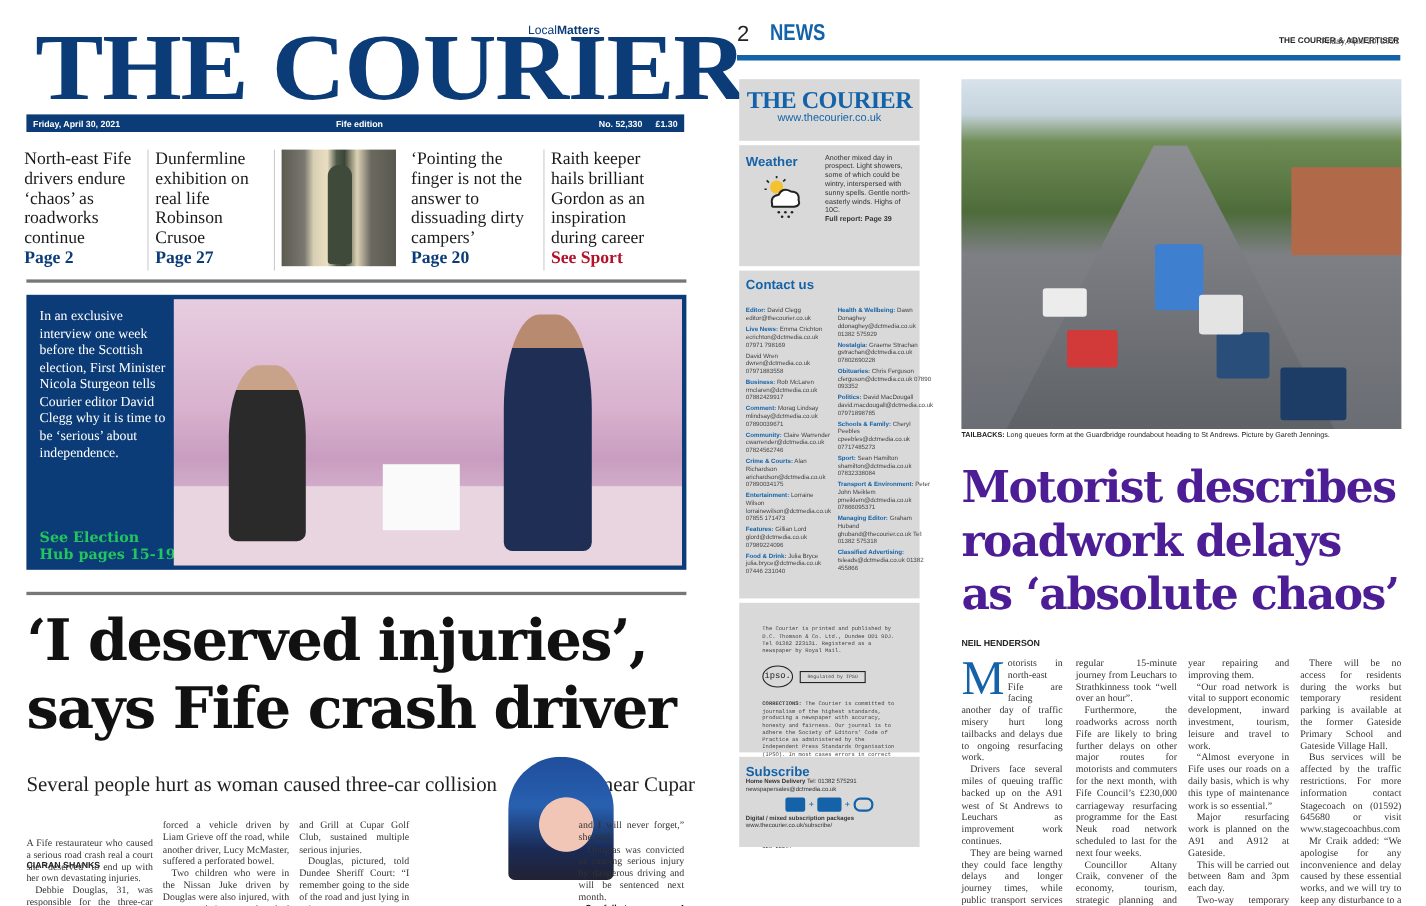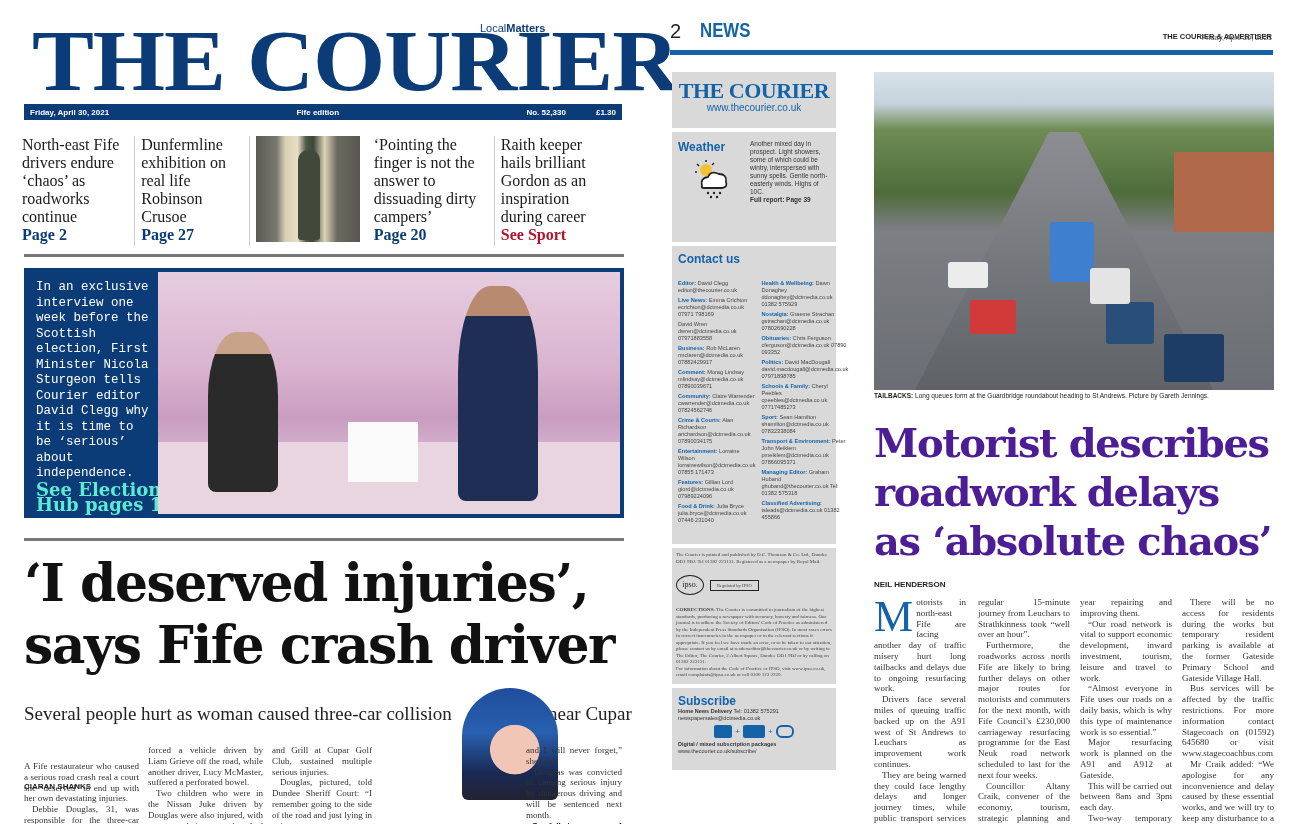--- a/index.html
+++ b/index.html
@@ -5,31 +5,31 @@
 *{box-sizing:border-box;margin:0;padding:0}
 body{width:1296px;height:824px;background:#fff;position:relative;overflow:hidden;font-family:"DejaVu Serif",serif;color:#1a1a1a}
 .page{position:absolute;top:0;height:824px}
 #left{left:0;width:648px}
 #right{left:660px;width:636px}
 .masthead{position:absolute;left:32px;top:18px;width:584px;height:86px}
 .masthead .title{font-family:"Liberation Serif",serif;font-weight:bold;color:#0b3c78;font-size:86px;line-height:86px;letter-spacing:-1px;white-space:nowrap;transform:scaleX(1.08);transform-origin:left}
 .masthead .lm{position:absolute;left:448px;top:4px;font-family:"Liberation Sans",sans-serif;font-size:11px;color:#0b3c78}
 .masthead .lm b{font-weight:bold}
 .datebar{position:absolute;left:24px;top:104px;width:598px;height:16px;background:#0b3c78;color:#fff;font-family:"Liberation Sans",sans-serif;font-size:8px;font-weight:bold;display:flex;align-items:center;padding:0 6px;justify-content:space-between}
-.datebar .gap{display:flex;gap:30px}
+.datebar .gap{display:flex;gap:12px}
 .teasers{position:absolute;left:22px;top:136px;width:600px;height:110px;display:flex}
 .teaser{font-family:"Liberation Serif",serif;font-size:16px;line-height:18px;padding:0 6px 0 0;border-right:1px solid #ccc;margin-right:6px}
 .teaser .pg{font-weight:bold;color:#0b3c78;font-size:16px}
 .teaser .pg.red{color:#b3122a}
 .teaser-img{width:104px;height:106px;margin-right:14px;background:linear-gradient(90deg,#5b5b52 0,#7a7870 20%,#d8cfb4 28%,#e9dec2 40%,#4f5a4a 48%,#3c4637 55%,#dcd2b6 66%,#6b6a60 78%,#585850 100%);position:relative}
 .teaser-img .statue{position:absolute;left:42px;top:14px;width:22px;height:90px;background:#3f4a3b;border-radius:10px 10px 3px 3px}
 .rule{position:absolute;height:3px;background:#777}
 .feature{position:absolute;left:24px;top:268px;width:600px;height:250px;background:#0b3c78}
-.feature .intro{position:absolute;left:12px;top:12px;width:120px;color:#fff;font-size:12.5px;line-height:15.5px;font-family:Liberation Mono, monospace}
-.feature .hub{position:absolute;left:12px;top:214px;color:#5eead4;font-weight:bold;font-size:18px;line-height:15px}
+.feature .intro{position:absolute;left:12px;top:12px;width:120px;color:#fff;font-size:12.5px;line-height:15.5px;font-family:Liberation Serif, serif}
+.feature .hub{position:absolute;left:12px;top:214px;color:#22c55e;font-weight:bold;font-size:13px;line-height:15px}
 .feature .photo{position:absolute;left:134px;top:4px;width:462px;height:242px;background:linear-gradient(180deg,#e7cde0 0,#d9b3cf 40%,#c99dc0 60%,#e9d6e4 100%);overflow:hidden}
 .photo .floor{position:absolute;left:0;top:170px;width:100%;height:72px;background:#e9d5e0}
 .person{position:absolute;border-radius:40% 40% 8px 8px}
 .headline1{position:absolute;left:24px;top:552px;width:600px;font-family:"DejaVu Serif",serif;font-weight:bold;font-size:52px;line-height:62px;letter-spacing:-1.5px;color:#111}
 .standfirst{position:absolute;left:24px;top:703px;font-family:"Liberation Serif",serif;font-size:19px;color:#222}
 .standfirst2{position:absolute;left:548px;top:703px;font-family:"Liberation Serif",serif;font-size:19px;color:#222}
 .avatar{position:absolute;left:462px;top:688px;width:96px;height:112px;border-radius:48px 48px 6px 6px;background:radial-gradient(circle at 55% 55%,#f2c6b6 0 30%,transparent 31%),linear-gradient(180deg,#1f4e9c 0,#2860b0 40%,#1a2a55 75%,#223 100%)}
 .byline{position:absolute;font-family:"Liberation Sans",sans-serif;font-size:8px;font-weight:bold;color:#222}
 .body{position:absolute;font-family:"Liberation Serif",serif;font-size:9px;line-height:10.8px;color:#333;text-align:justify}
 .body p{text-indent:8px}
@@ -50,21 +50,21 @@
 .weather .h{position:absolute;left:6px;top:8px;font-family:"Liberation Sans",sans-serif;font-weight:bold;color:#1463a8;font-size:12px}
 .weather .txt{position:absolute;left:78px;top:8px;width:84px;font-family:"Liberation Sans",sans-serif;font-size:6.5px;line-height:8px;color:#333}
 .weather .txt b{font-weight:bold}
 .weather .icon{position:absolute;left:22px;top:28px;width:36px;height:40px}
 .box.contact{height:298px;padding:6px}
 .contact .h{font-family:"Liberation Sans",sans-serif;font-weight:bold;color:#1463a8;font-size:12px;margin-bottom:14px}
 .contact .cols{display:flex;gap:6px}
 .contact .col{flex:1;font-family:"Liberation Sans",sans-serif;font-size:5.6px;line-height:7px;color:#444}
 .contact .entry{margin-bottom:3px}
 .contact .role{color:#1463a8;font-weight:bold}
-.box.legal{height:136px;padding:4px;font-family:Liberation Serif, serif;font-size:5px;line-height:6.5px;color:#444}
+.box.legal{height:136px;padding:21px;font-family:Liberation Mono, monospace;font-size:5px;line-height:6.5px;color:#444}
 .ipso{display:flex;align-items:center;gap:6px;margin:10px 0 12px}
 .ipso .c{width:28px;height:20px;border:1.5px solid #222;border-radius:50%;font-size:8px;text-align:center;line-height:17px;color:#222}
 .ipso .flag{border:1px solid #222;padding:2px 6px;font-size:4.5px;line-height:5px}
 .box.subscribe{height:82px;padding:6px}
 .subscribe .h{font-family:"Liberation Sans",sans-serif;font-weight:bold;color:#1463a8;font-size:12px}
 .subscribe .s{font-family:"Liberation Sans",sans-serif;font-size:5.5px;line-height:7px;color:#333}
 .subscribe .s b{font-weight:bold}
 .subscribe .icons{display:flex;justify-content:center;gap:3px;align-items:center;margin:3px 0}
 .subscribe .ic{width:18px;height:13px;background:#1463a8;border-radius:2px}
 .subscribe .ic.o{background:transparent;border:2px solid #1463a8;border-radius:6px}

